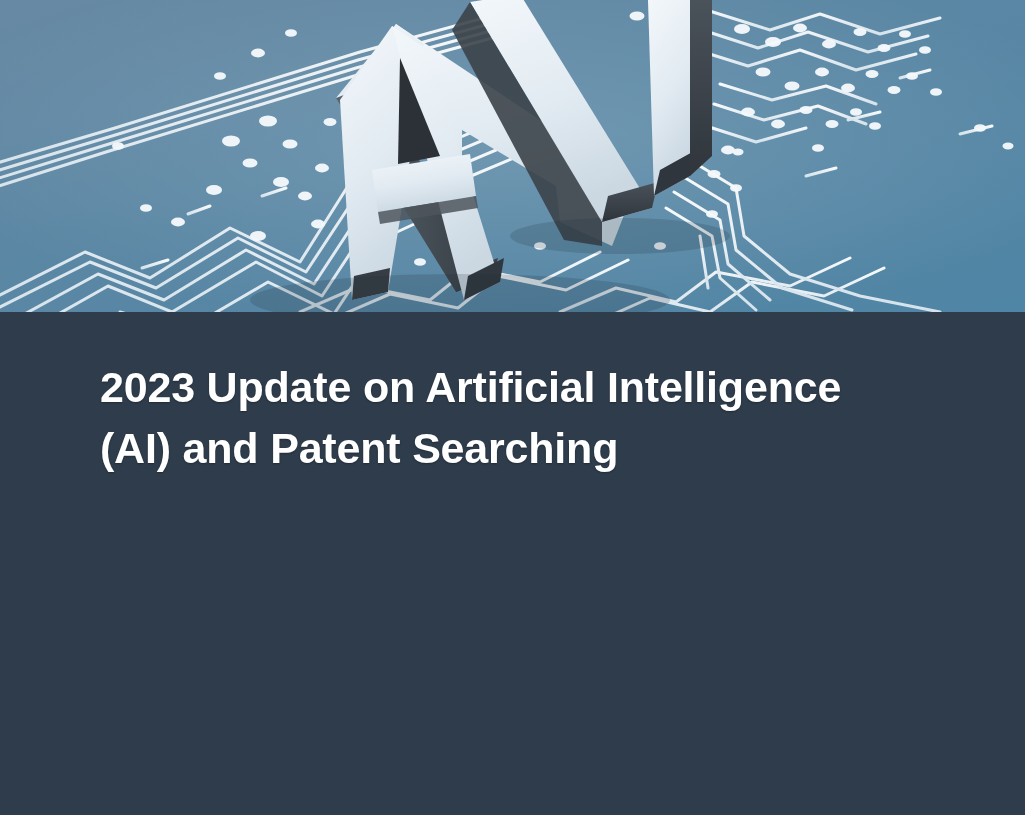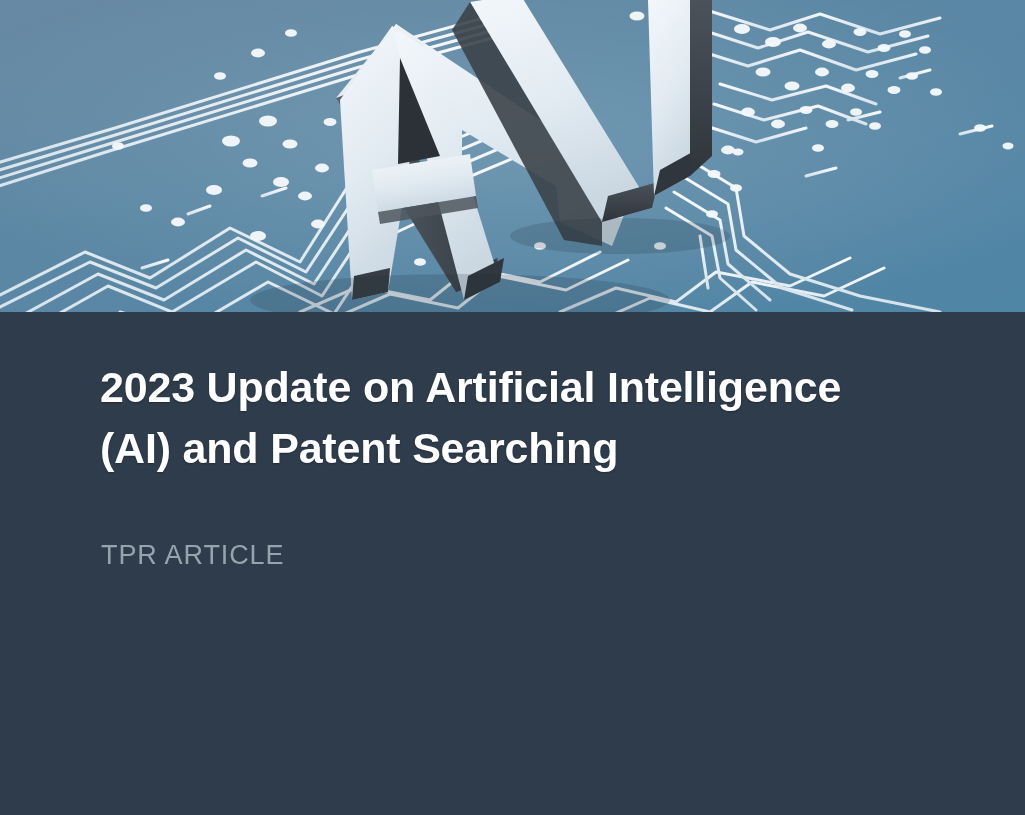--- a/index.html
+++ b/index.html
@@ -263,16 +263,15 @@
         <polygon points="654,196 690,176 696,150 660,170" fill="#2f363d"></polygon>
         <polygon points="690,0 712,0 712,156 690,176" fill="url(#sideGrad)"></polygon>
       </g>
     </svg>
   </div>
 
   <div class="panel">
 
     <h1 class="title">2023 Update on Artificial Intelligence (AI) and Patent Searching</h1>
 
-    <p class="subtitle">TPR ARTICLE</p>
 
   </div>
 </div>
 
 </body></html>

